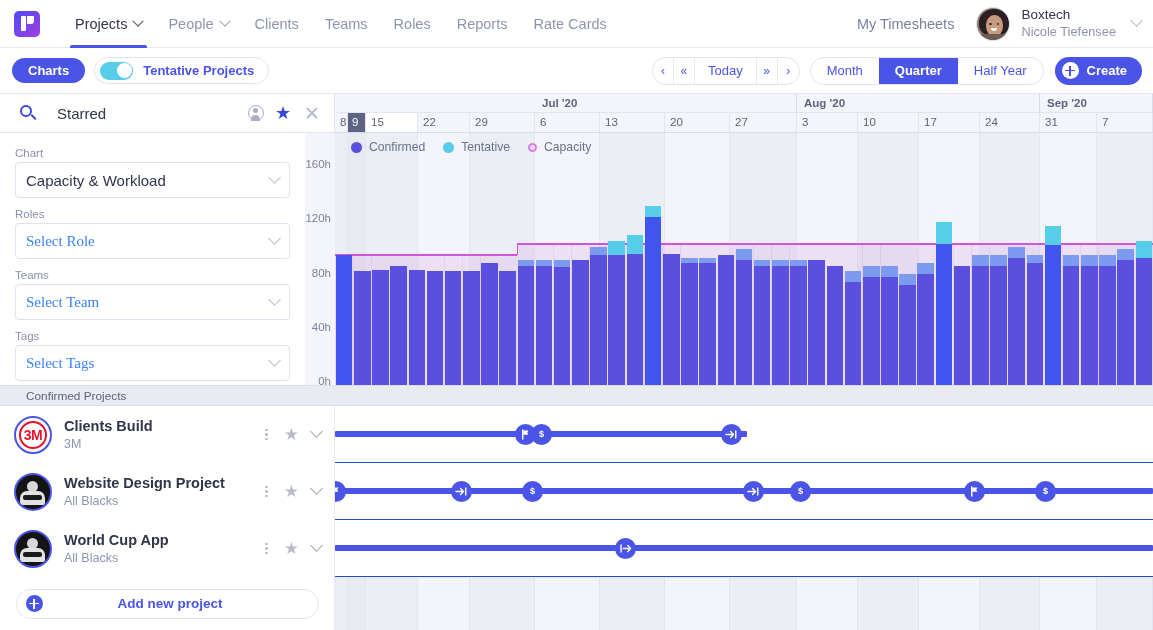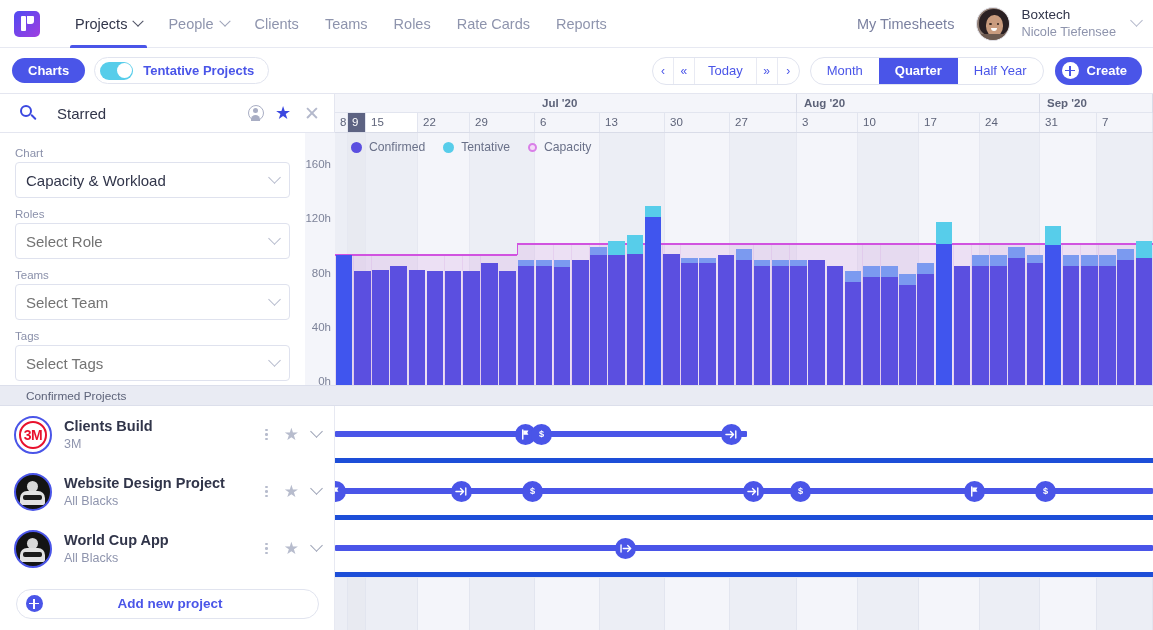--- a/index.html
+++ b/index.html
@@ -148,21 +148,21 @@
     position: absolute; left: 0; top: 133px; width: 305px; height: 252px;
     background: #fff; padding: 14px 15px 0 15px; z-index: 4;
   }
   .fgroup { margin-bottom: 10px; }
   .flabel { font-size: 11.5px; color: #8a90aa; margin-bottom: 3px; }
   .fselect {
     height: 36px; border: 1px solid #dfe2ee; border-radius: 4px;
     display: flex; align-items: center; padding: 0 10px; cursor: pointer; background:#fff;
   }
   .fselect .fval { font-size: 15px; color: #31354a; }
-  .fselect .fval.ph { color: #737373; }
+  .fselect .fval.ph { color: #3b82f6; font-family: Liberation Serif, serif; }
   .chev {
     margin-left: auto; width: 9px; height: 9px;
     border-right: 1.7px solid #b6bbcd; border-bottom: 1.7px solid #b6bbcd;
     transform: rotate(45deg); position: relative; top: -3px;
   }
   .axis-strip {
     position: absolute; left: 305px; top: 133px; width: 30px; height: 252px;
     background: #f4f5fa; border-right: 1px solid #e6e8f1;
   }
 
@@ -199,21 +199,21 @@
   
   .sectionhdr {
     position: absolute; left: 0; top: 385px; width: 1153px; height: 21px;
     background: #e9ebf3; border-top: 1px solid #dcdfeb; border-bottom: 1px solid #dcdfeb;
     display: flex; align-items: center;
   }
   .sectionhdr .st { margin-left: 26px; font-size: 11.8px; color: #5d6379; font-weight: 500; }
 
   
   .rows { position: absolute; left: 0; top: 406px; width: 1153px; height: 224px; background: #fff; }
-  .prow { position: relative; height: 57px; border-bottom: 5px solid #1d4ed8; }
+  .prow { position: relative; height: 57px; border-bottom: 1px solid #1d4ed8; }
   .prow-left {
     position: absolute; left: 0; top: 0; width: 335px; height: 57px;
     display: flex; align-items: center; border-right: 1px solid #e7e9f2; background:#fff; z-index:3;
   }
   .pavatar {
     margin-left: 14px; width: 38px; height: 38px; border-radius: 50%;
     border: 2.5px solid #4a55e8; position: relative; overflow: hidden; flex: none; background:#fff;
   }
   .pavatar.mm { background: #fff; }
   .mmtxt {
@@ -299,24 +299,24 @@
       <div class="navitem">
         <span>Clients</span>
       </div>
       <div class="navitem">
         <span>Teams</span>
       </div>
       <div class="navitem">
         <span>Roles</span>
       </div>
       <div class="navitem">
+        <span>Reports</span>
+      </div>
+      <div class="navitem">
         <span>Rate Cards</span>
-      </div>
-      <div class="navitem">
-        <span>Reports</span>
       </div>
     </div>
     <div class="nav-right">
       <div class="mytimesheets">My Timesheets</div>
       <div class="avatar-wrap">
         <div class="avatar">
           <div class="hair"></div>
             <div class="face"></div>
           <div class="eye1"></div>
             <div class="eye2"></div>
@@ -435,21 +435,21 @@
         <div class="dcell" style="left: 135px; width: 65px;">
           <span>29</span>
         </div>
         <div class="dcell" style="left: 200px; width: 65px;">
           <span>6</span>
         </div>
         <div class="dcell" style="left: 265px; width: 65px;">
           <span>13</span>
         </div>
         <div class="dcell" style="left: 330px; width: 65px;">
-          <span>30</span>
+          <span>20</span>
         </div>
         <div class="dcell" style="left: 395px; width: 67px;">
           <span>27</span>
         </div>
         <div class="dcell" style="left: 462px; width: 61px;">
           <span>3</span>
         </div>
         <div class="dcell" style="left: 523px; width: 61px;">
           <span>10</span>
         </div>

